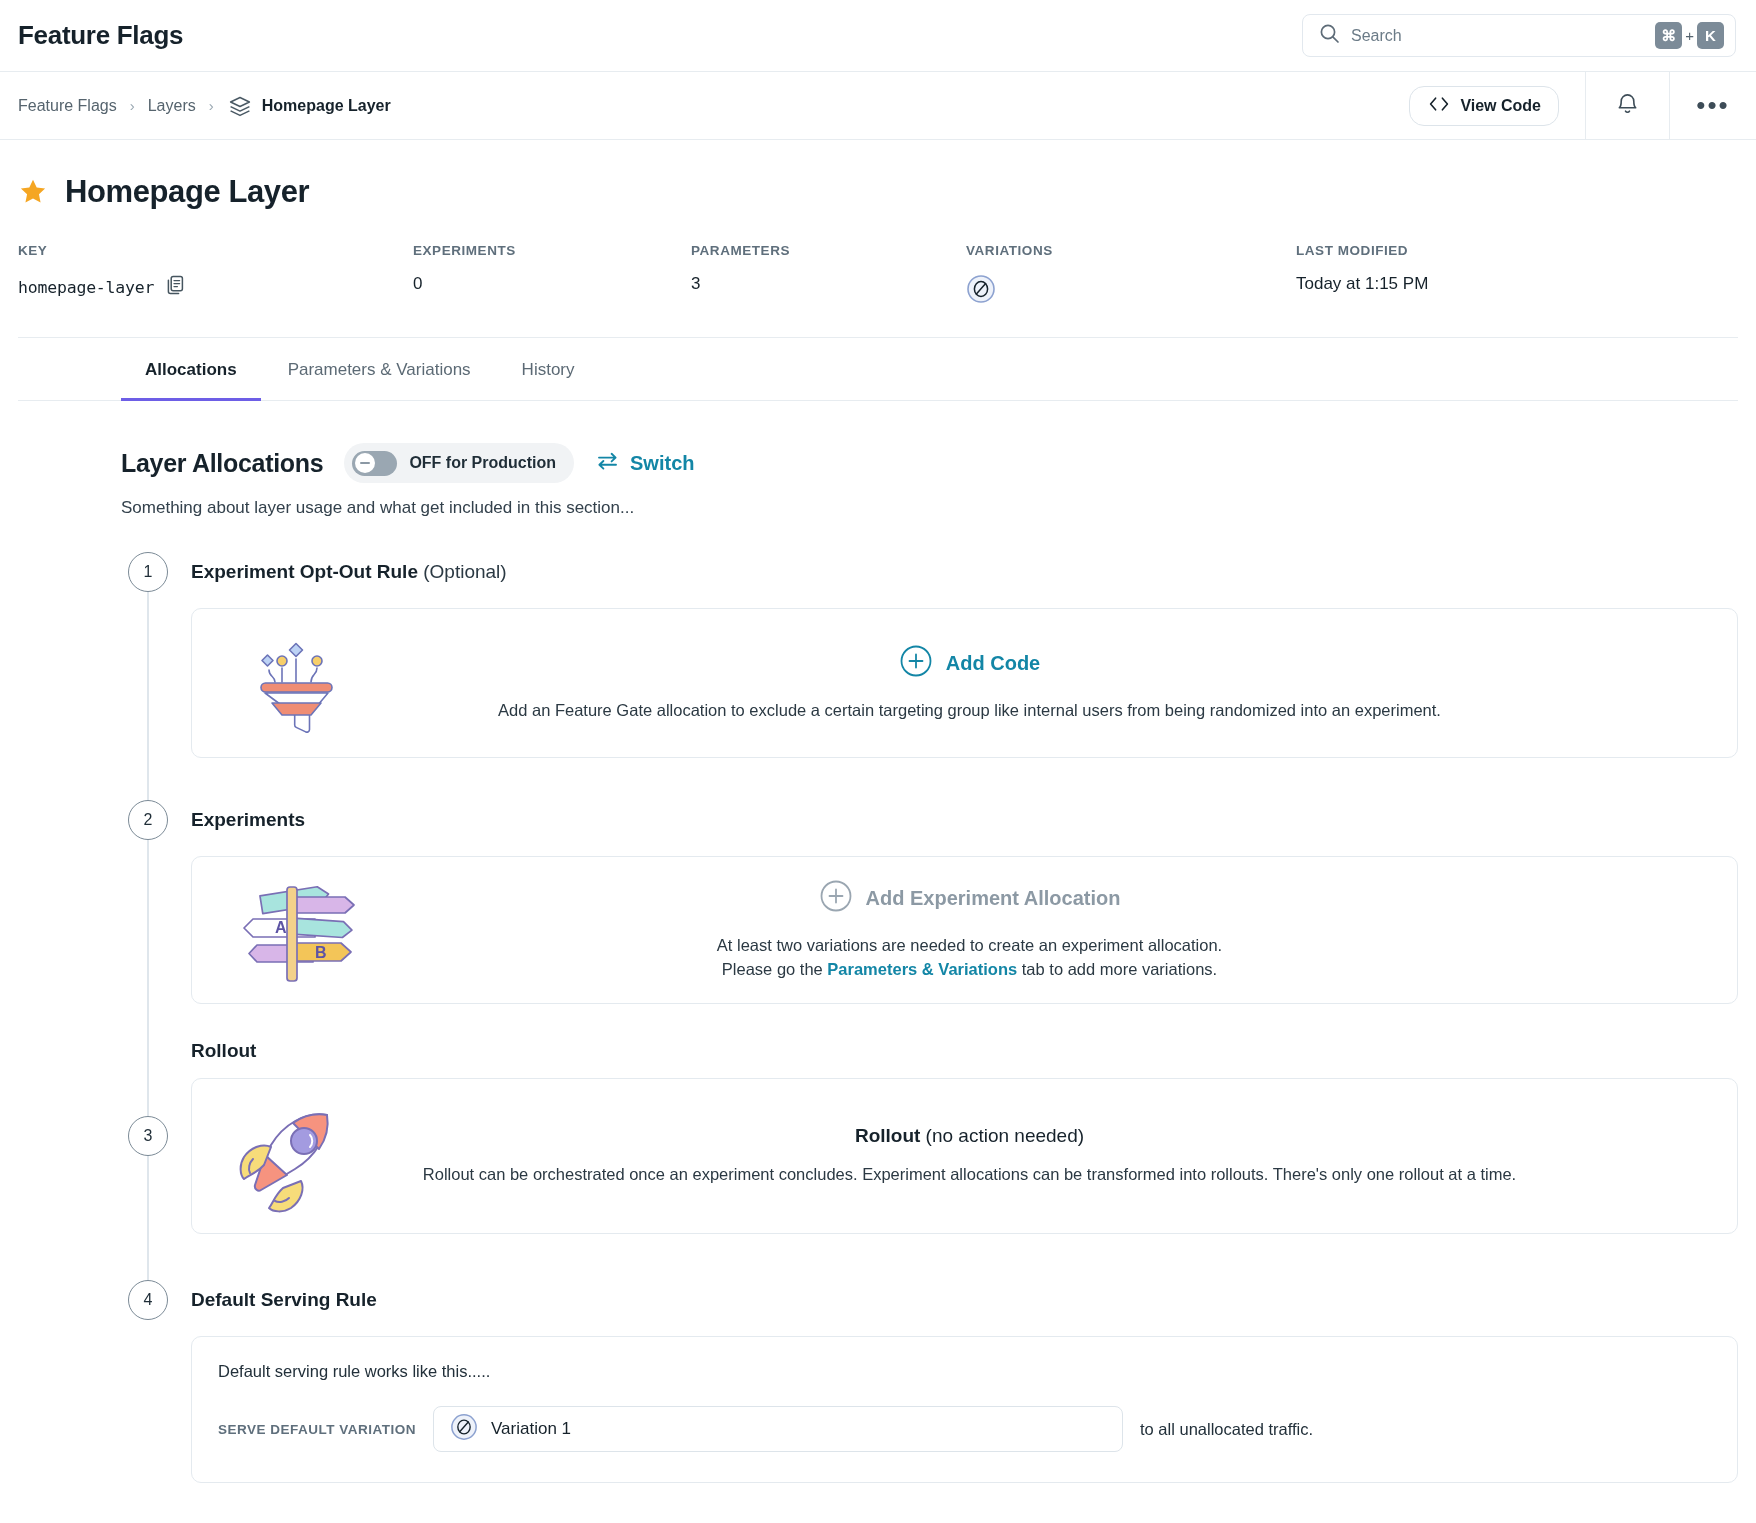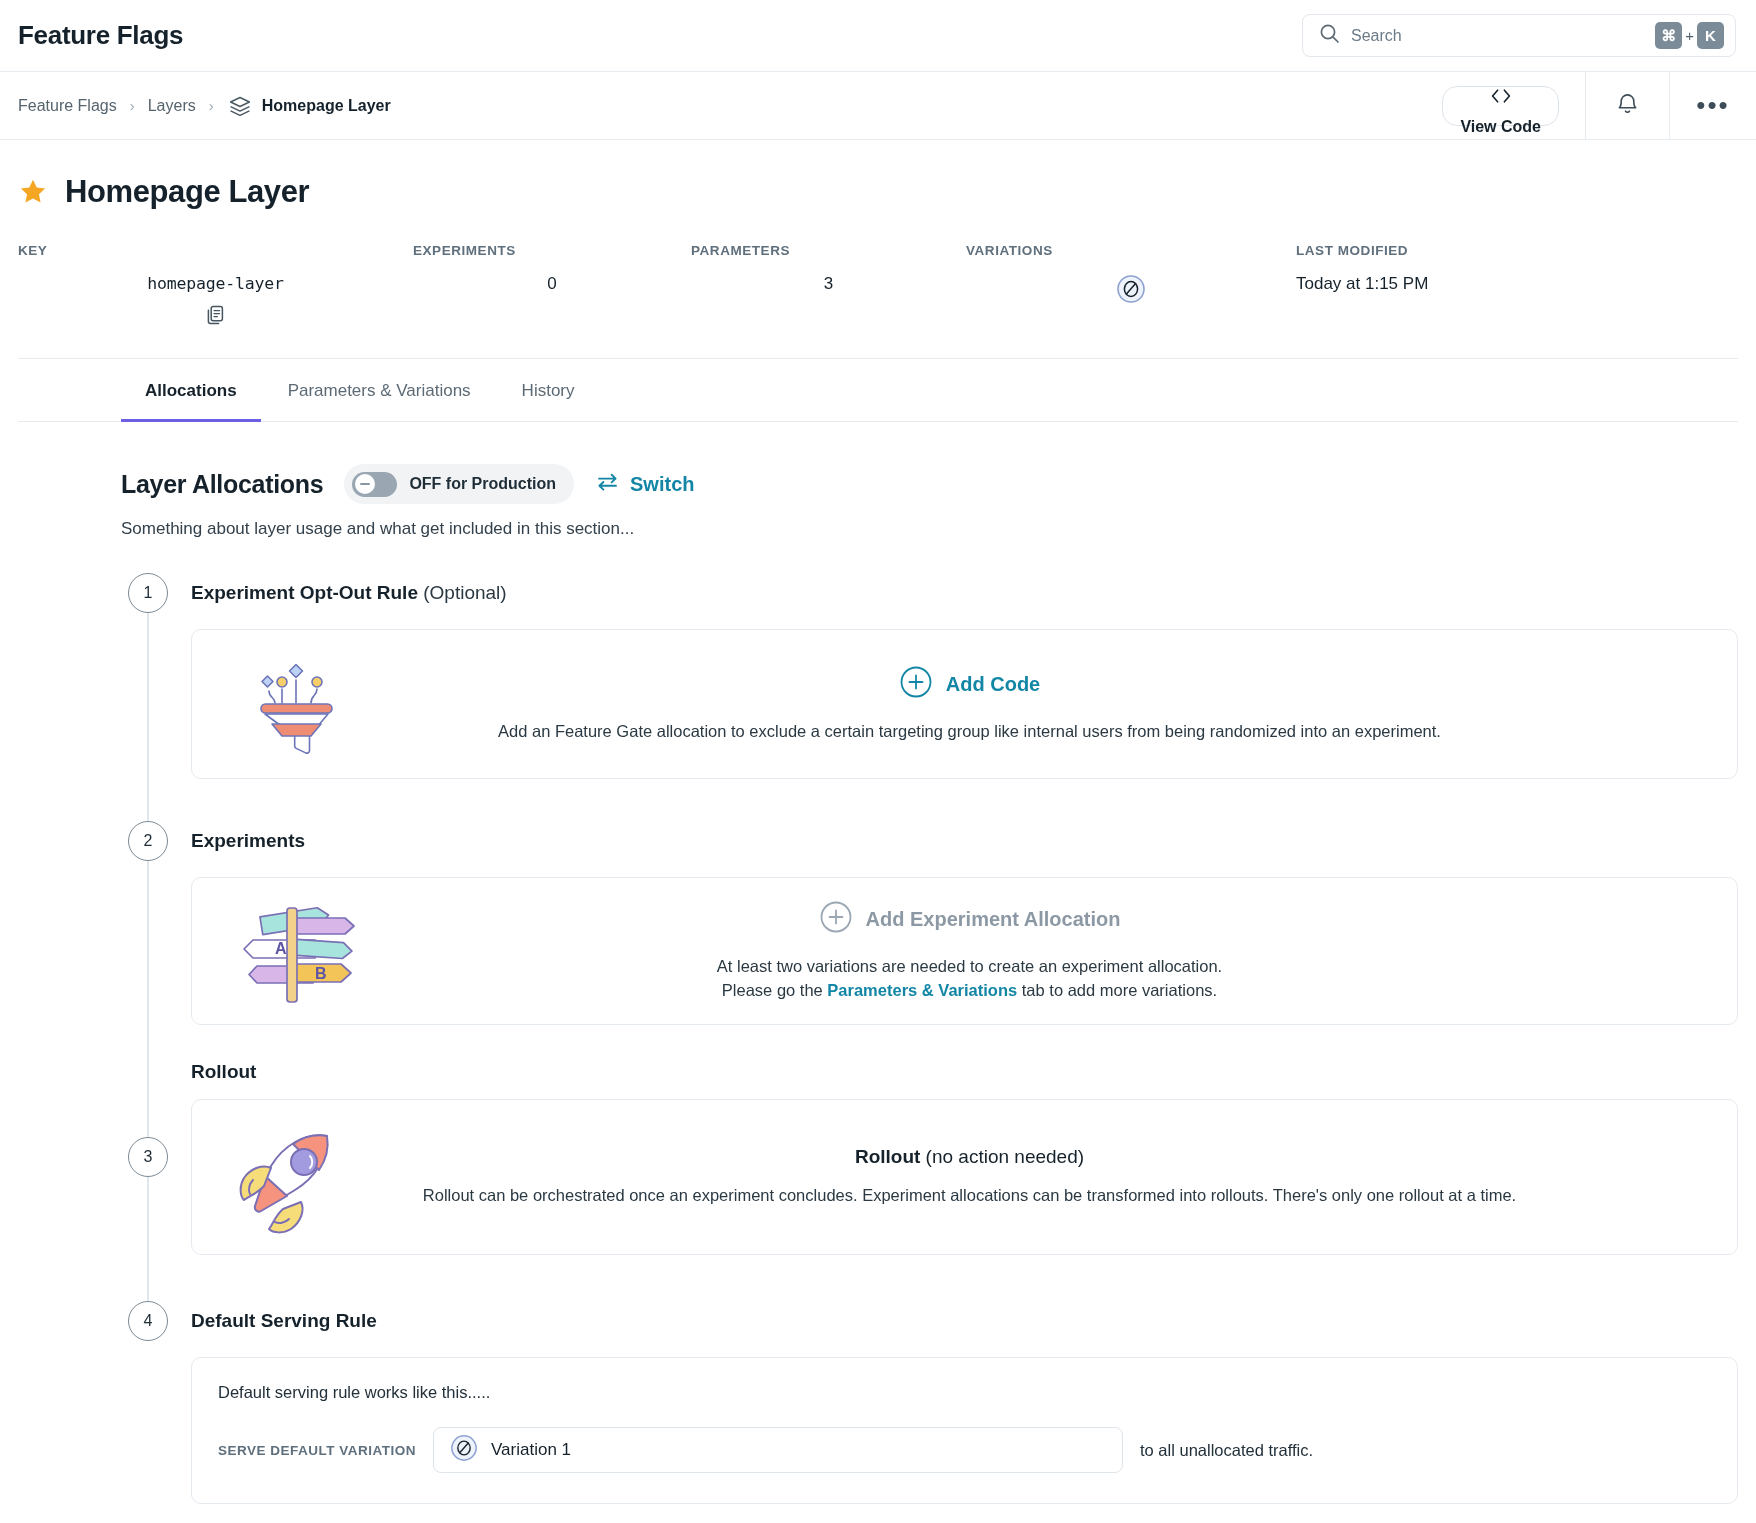--- a/index.html
+++ b/index.html
@@ -91,21 +91,20 @@
     border-radius: 15px;
     background: #fff;
     display: flex;
     align-items: center;
     gap: 9px;
     padding: 0 17px;
     font-size: 16px;
     font-weight: 700;
     color: #16222b;
     cursor: pointer;
-    flex-direction: column;
   }
   .icon-cell {
     width: 84px;
     display: flex;
     align-items: center;
     justify-content: center;
     border-right: 1px solid #e7ecf0;
     cursor: pointer;
   }
   .icon-cell.last { border-right: none; width: 86px; }
@@ -135,21 +134,20 @@
     color: #5f6f7c;
     text-transform: uppercase;
   }
   .meta-value {
     margin-top: 16px;
     font-size: 17px;
     color: #16222b;
     display: flex;
     align-items: center;
     gap: 11px;
-    flex-direction: column;
   }
   .meta-value.mono {
     font-family: "DejaVu Sans Mono", monospace;
     font-size: 16.5px;
     letter-spacing: -0.2px;
   }
   .col-key { width: 395px; }
   .col-exp { width: 278px; }
   .col-par { width: 275px; }
   .col-var { width: 330px; }

